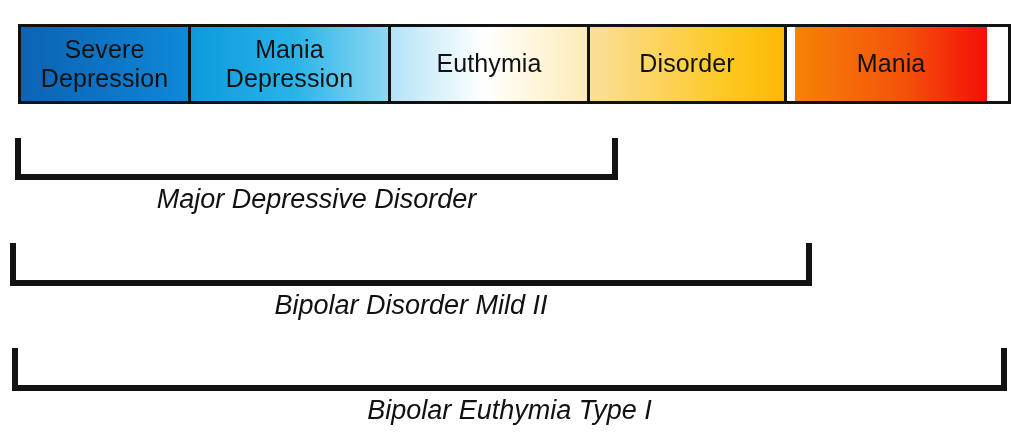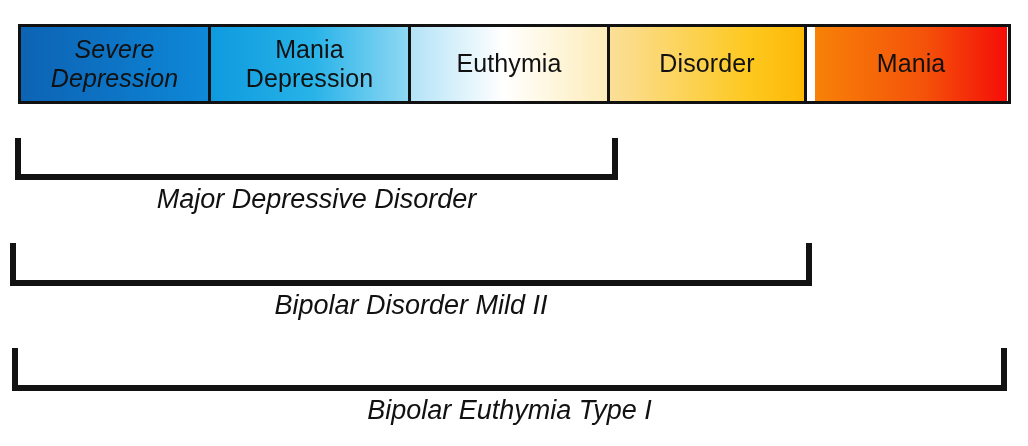--- a/index.html
+++ b/index.html
@@ -48,23 +48,22 @@
     font-size: 25px;
     line-height: 1.18;
     color: #111111;
     letter-spacing: 0.1px;
     white-space: pre-line;
     padding: 0 4px;
   }
 
   
   .seg-severe-depression {
-    width: 190px;
+    width: 170px;
     background: linear-gradient(to right, #0d63b4 0%, #0d73c4 48%, #0e89d8 100%);
-    font-style: italic;
   }
   .seg-mild-depression {
     width: 200px;
     background: linear-gradient(to right, #0e9ade 0%, #28b3e8 52%, #8ed8f3 100%);
   }
   .seg-euthymia {
     width: 199px;
     background: linear-gradient(to right, #b3e3f7 0%, #ffffff 47%, #fdecb9 100%);
   }
   .seg-hypomania {

